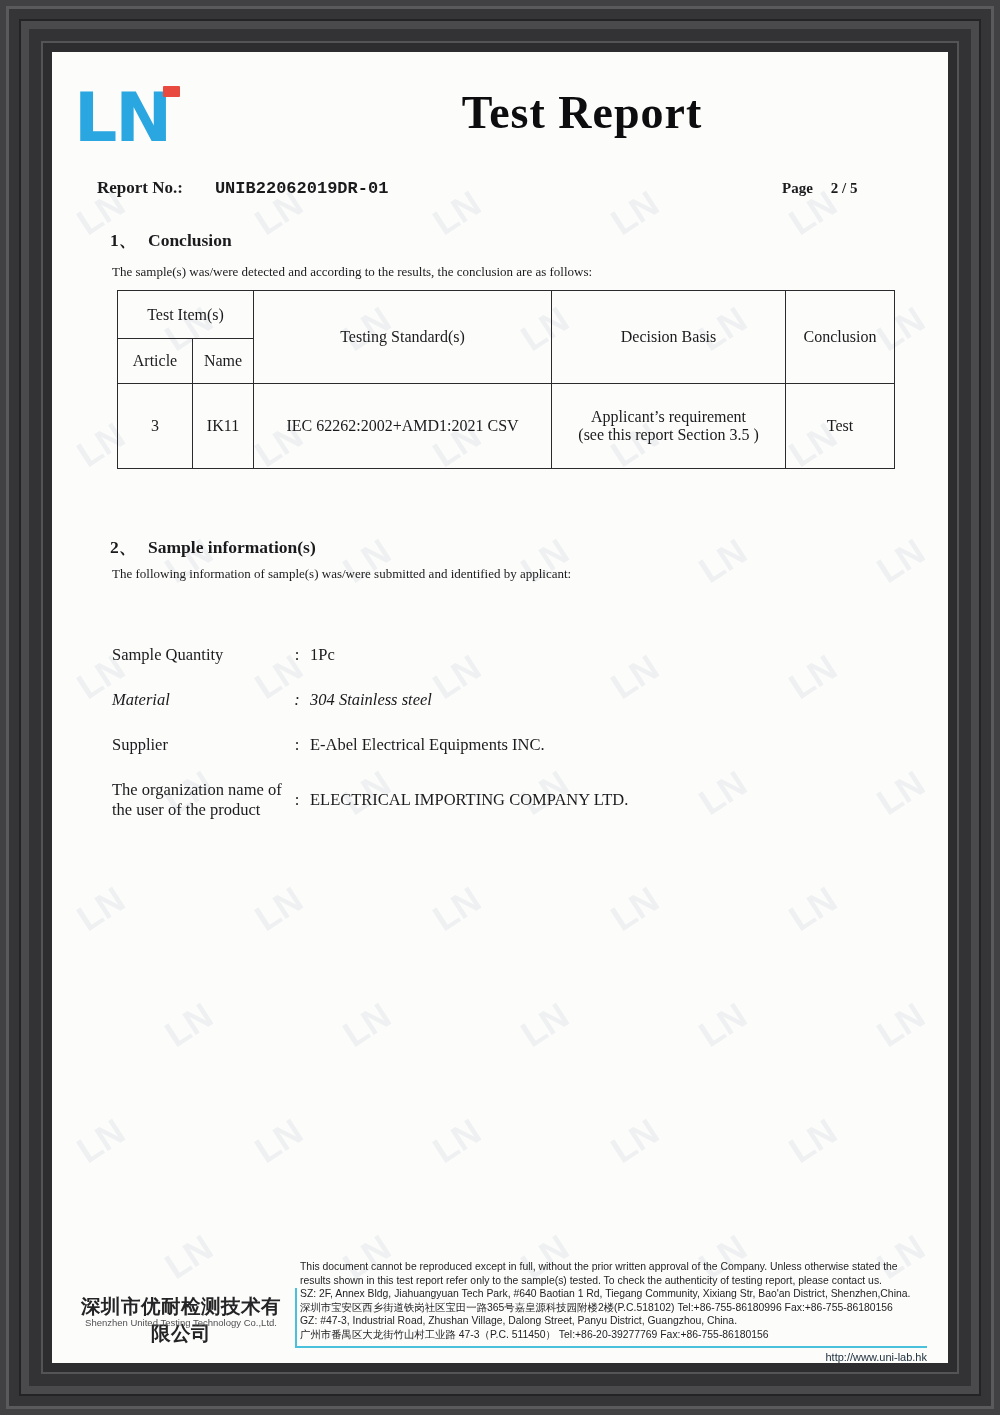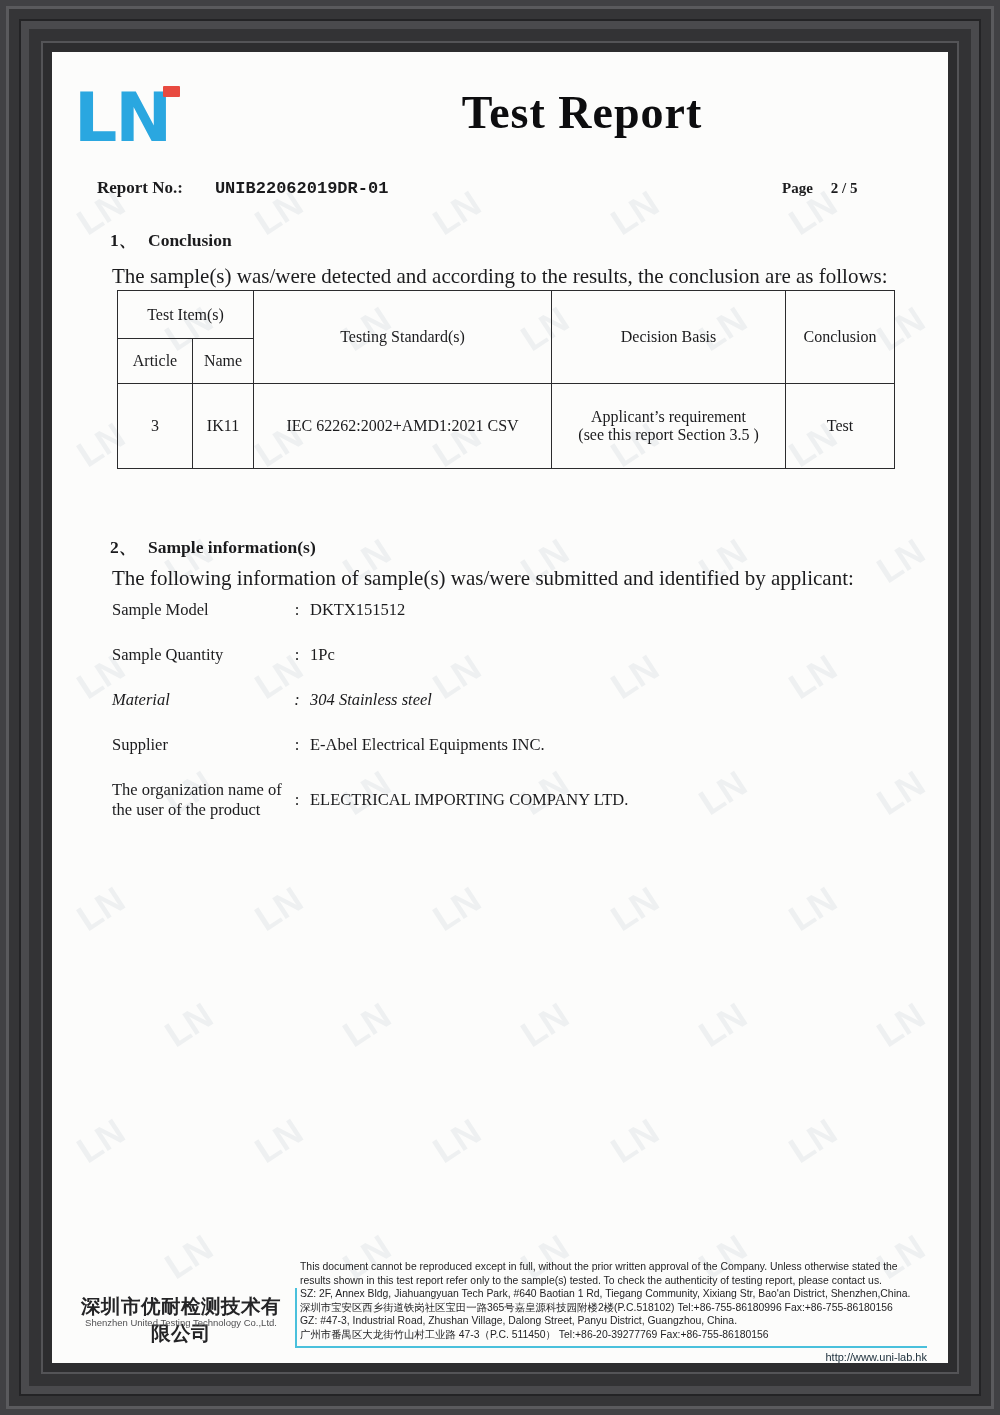--- a/index.html
+++ b/index.html
@@ -25,21 +25,21 @@
   .logo-dot{position:absolute;left:89px;top:6px;width:17px;height:11px;background:#e84a40;border-radius:1px;}
   .title{left:300px;top:34px;width:460px;text-align:center;font-size:46px;font-weight:bold;
       letter-spacing:1px;color:#0d0d0f;}
   .report-line{left:45px;top:126px;font-size:17px;font-weight:bold;}
   .report-no{margin-left:32px;font-family:Liberation Mono, monospace;}
   .page-no{left:730px;top:128px;font-size:15px;font-weight:bold;}
   .page-no .val{margin-left:18px;}
   
   .sec-head{font-size:17.5px;font-weight:bold;}
   .sec-num{display:inline-block;width:38px;}
-  .body-text{font-size:21px;}
+  .body-text{font-size:13px;}
   
   table.concl{border-collapse:collapse;table-layout:fixed;margin-left:12px;}
   table.concl td{border:1.6px solid #2b2b2d;text-align:center;vertical-align:middle;
       font-size:16px;padding:2px 4px;}
   
   .field-row{position:absolute;left:60px;width:720px;}
   .field-label{display:inline-block;width:172px;vertical-align:middle;font-size:16.5px;}
   .field-colon{display:inline-block;width:26px;text-align:center;vertical-align:middle;font-size:16.5px;}
   .field-value{display:inline-block;vertical-align:middle;font-size:16.5px;}
   
@@ -169,23 +169,20 @@
               <td>Test</td>
             </tr>
           </tbody>
                     </table>
 
           <div class="abs sec-head" style="left:58px;top:483px;">
             <span class="sec-num">2、</span><span>Sample information(s)</span>
           </div>
           <div class="abs body-text" style="left:60px;top:514px;">The following information of sample(s) was/were submitted and identified by applicant:</div>
 
-          <div class="field-row" style="top:548px;">
-            <span class="field-label">Sample Model</span><span class="field-colon">:</span><span class="field-value">DKTX151512</span>
-          </div>
           <div class="field-row" style="top:593px;">
             <span class="field-label">Sample Quantity</span><span class="field-colon">:</span><span class="field-value">1Pc</span>
           </div>
           <div class="field-row" style="top:638px;font-style:italic;">
             <span class="field-label">Material</span><span class="field-colon">:</span><span class="field-value">304 Stainless steel</span>
           </div>
           <div class="field-row" style="top:683px;">
             <span class="field-label">Supplier</span><span class="field-colon">:</span><span class="field-value">E-Abel Electrical Equipments INC.</span>
           </div>
           <div class="field-row" style="top:728px;">

